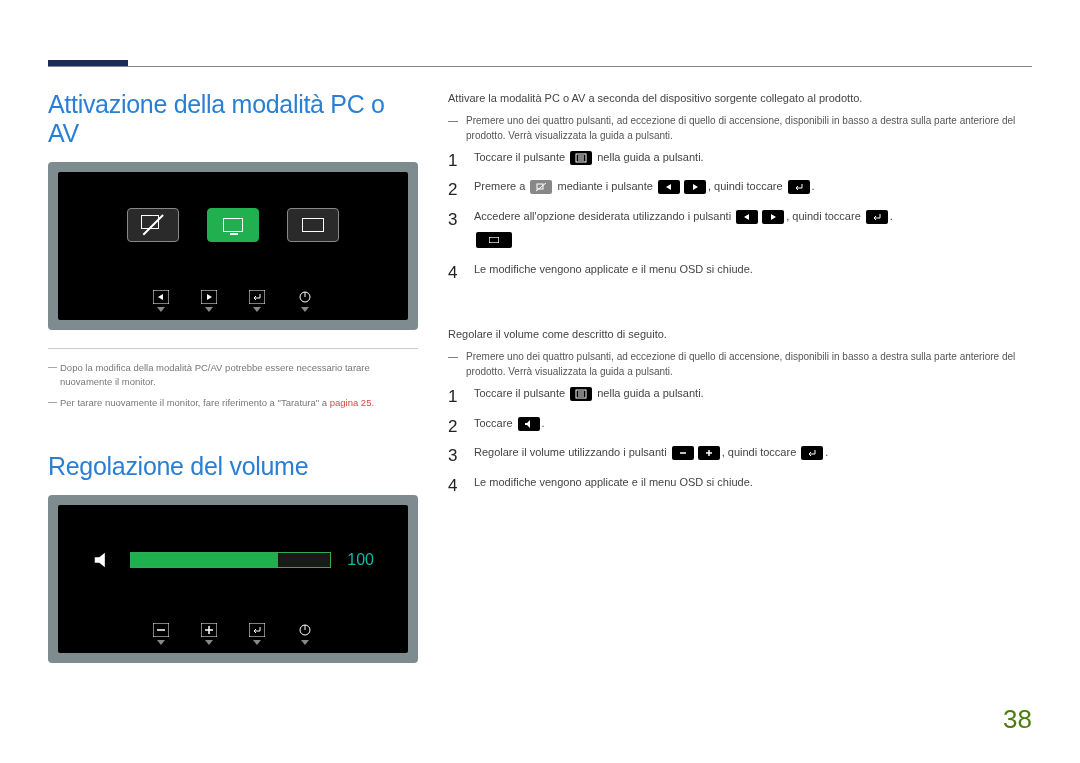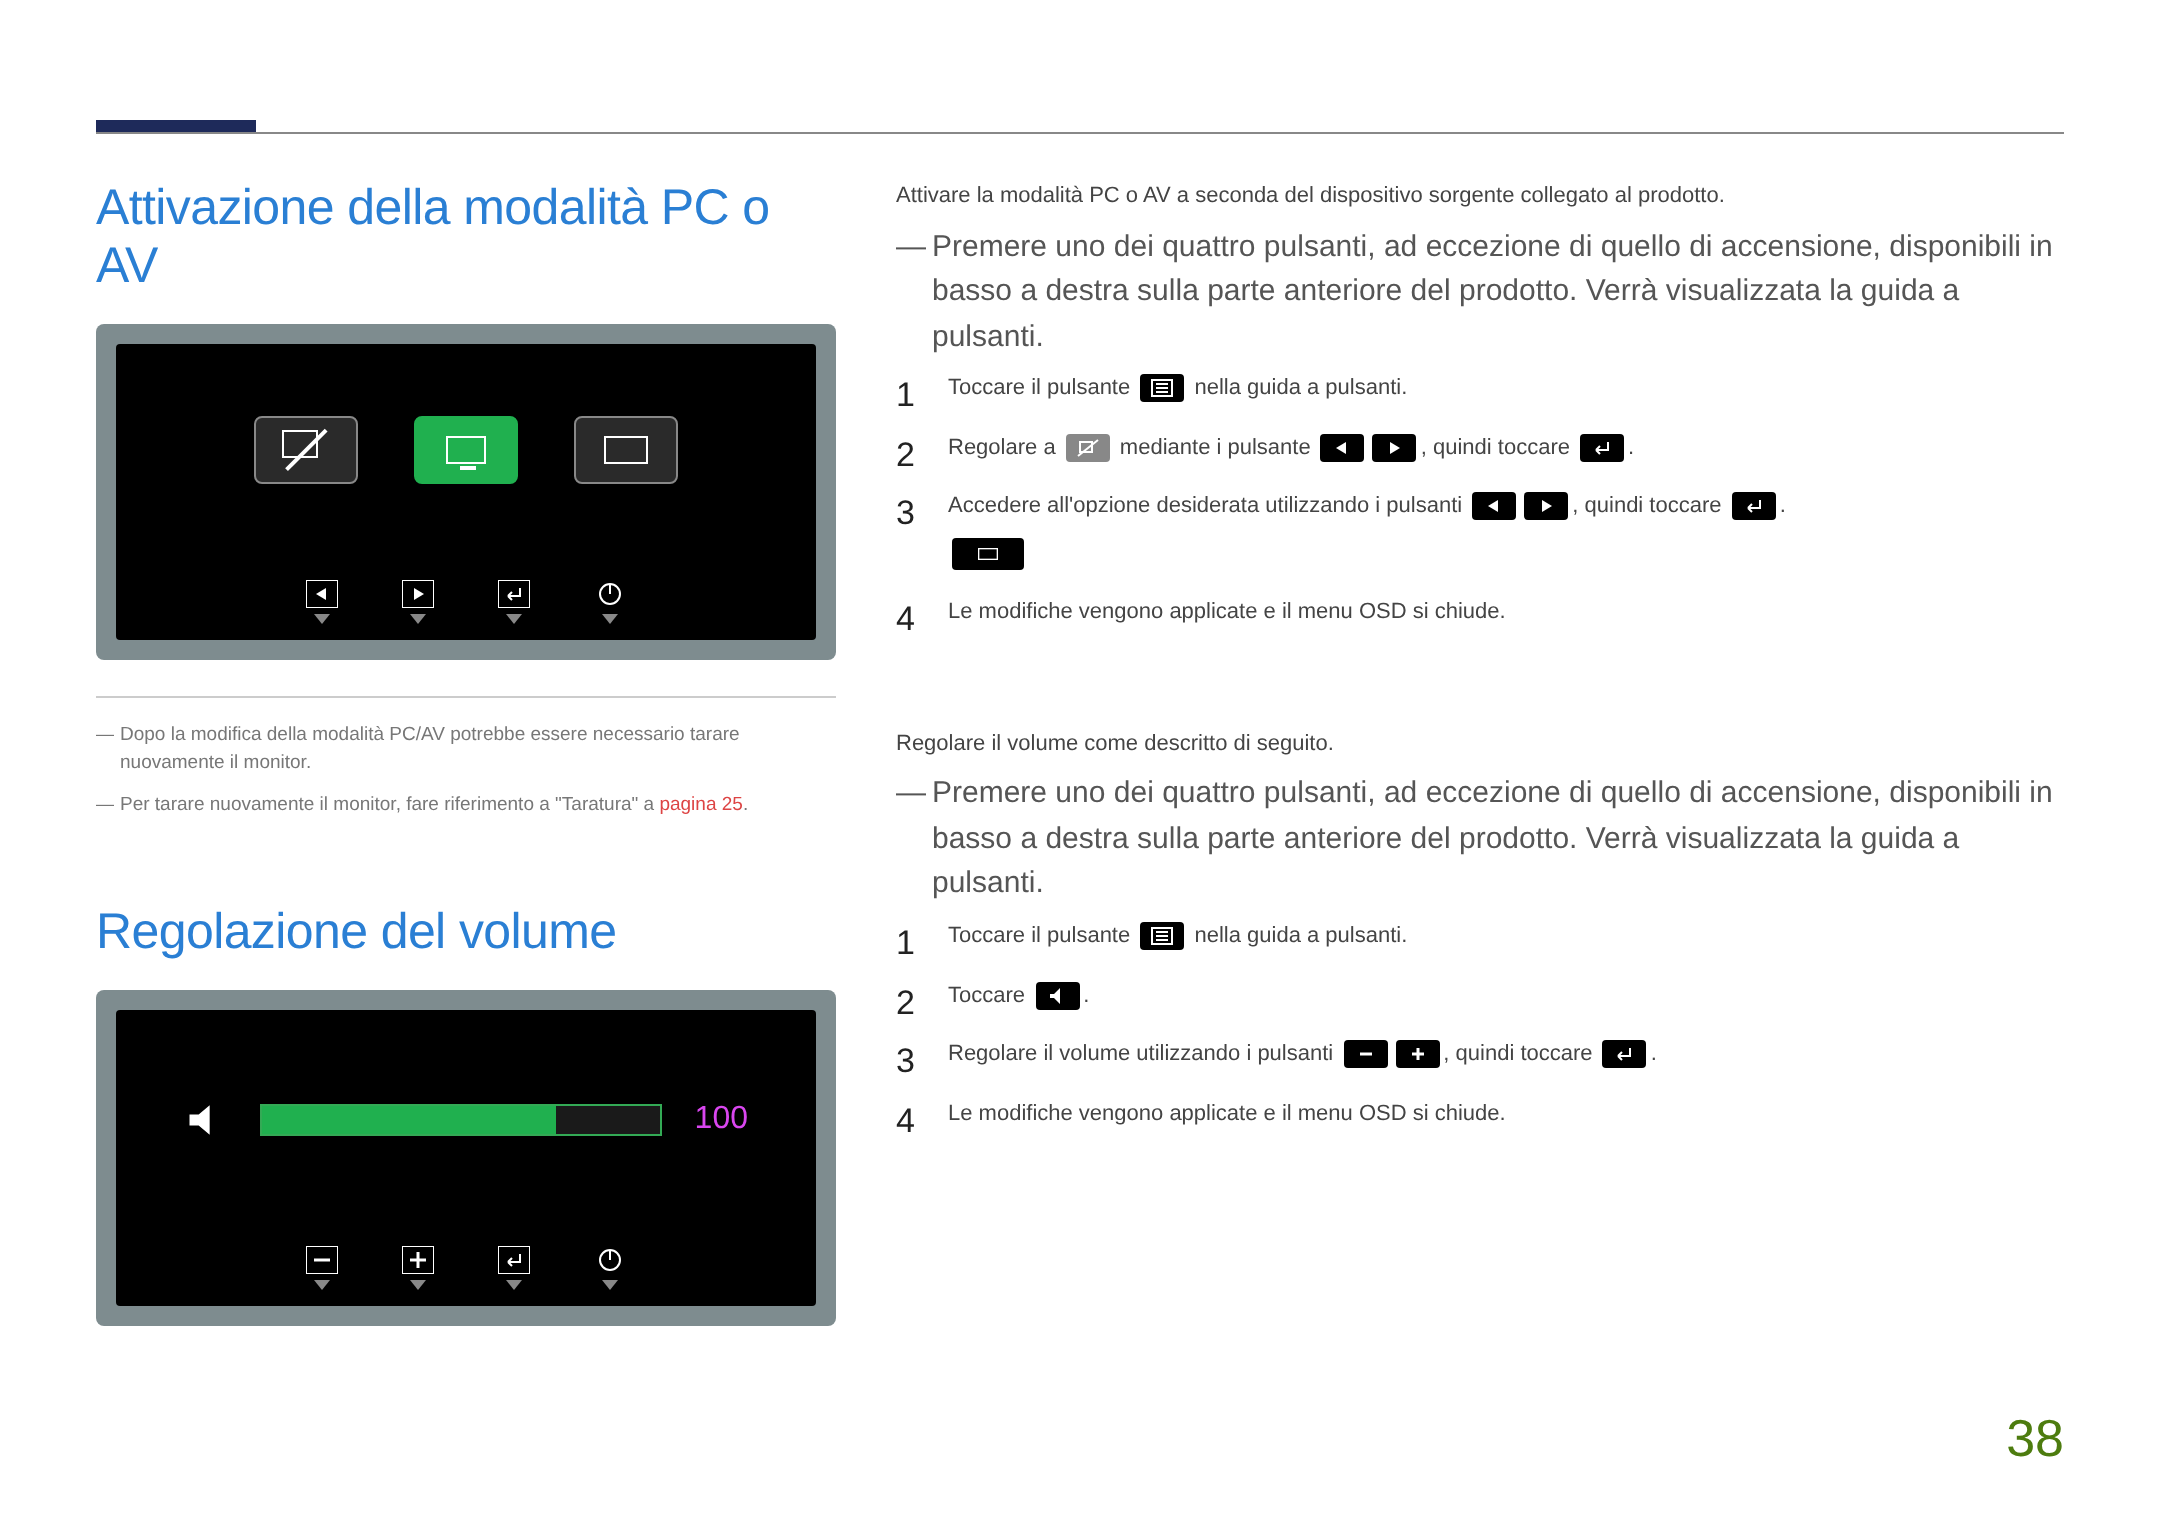--- a/index.html
+++ b/index.html
@@ -31,32 +31,32 @@
   .icon-pc-slash .mon { width:18px; height:14px; border:1.5px solid #fff; display:block; }
   .icon-pc-slash .slash { position:absolute; width:28px; height:1.5px; background:#fff; transform:rotate(-45deg); top:9px; left:-2px; }
   .icon-mon { width:20px; height:14px; border:1.5px solid #fff; display:inline-block; position:relative; }
   .icon-mon::after { content:""; position:absolute; bottom:-4px; left:6px; width:8px; height:2px; background:#fff; }
   .icon-tv { width:22px; height:14px; border:1.5px solid #fff; display:inline-block; }
   .btn-row { position:absolute; bottom:8px; left:0; right:0; display:flex; justify-content:center; gap:30px; }
   .btn-item { display:flex; flex-direction:column; align-items:center; gap:3px; color:#ccc; font-size:9px;}
   .btn-icon { width:18px; height:14px; display:flex; align-items:center; justify-content:center; color:#fff; }
   .tri-d { width:0; height:0; border-left:4px solid transparent; border-right:4px solid transparent; border-top:5px solid #888; }
   svg.glyph { width:16px; height:14px; }
-  .vol-row { position:absolute; top:44px; left:34px; right:34px; display:flex; align-items:center; gap:16px; color:#d946ef; }
+  .vol-row { position:absolute; top:44px; left:34px; right:34px; display:flex; align-items:center; gap:16px; color:#14b8a6; }
   .speaker-icon { width:22px; height:22px; }
   .vol-bar { flex:1; height:16px; border:1px solid #3a5; background:#1a1a1a; position:relative; }
   .vol-fill { position:absolute; left:0; top:0; bottom:0; width:74%; background:#20b04f; }
   .vol-num { font-size:16px; }
   hr.thin { border:none; border-top:1px solid #ccc; margin:10px 0 12px 0; }
   .footnote { font-size:9.5px; color:#777; line-height:1.5; padding-left:12px; position:relative; margin-bottom:6px;}
   .footnote::before { content:"―"; position:absolute; left:0; top:0; color:#777; font-size:9px;}
   .footnote a { color:#d44; text-decoration:none;text-align:right; }
   .rightcol p { margin-bottom:6px; }
   .intro { font-size:11px; color:#444; margin-bottom:4px; }
-  .dash-note { font-size:15px; color:#555; padding-left:18px; position:relative; margin-bottom:12px; line-height:1.5; }
+  .dash-note { font-size:10px; color:#555; padding-left:18px; position:relative; margin-bottom:12px; line-height:1.5; }
   .dash-note::before { content:"―"; position:absolute; left:0; top:0; }
   ol.steps { list-style:none; counter-reset:step; }
   ol.steps > li { counter-increment:step; position:relative; padding-left:26px; margin-bottom:12px; font-size:11px; line-height:1.6; }
   ol.steps > li::before { content:counter(step); position:absolute; left:0; top:-2px; font-size:17px; color:#222; font-weight:400; }
   .inline-icon { display:inline-flex; vertical-align:middle; width:22px; height:14px; background:#000; border-radius:2px; align-items:center; justify-content:center; margin:0 2px; }
   .inline-icon svg { width:12px; height:10px; }
   .inline-icon.wide { width:30px; }
   .inline-icon.gray { background:#888; }
   .sub-note { padding-left:0; margin-top:6px; font-size:11px; }
   .sub-note .inline-icon { width:36px; height:16px; }
@@ -202,21 +202,21 @@
         <span>Toccare il pulsante </span><span class="inline-icon">
             <svg viewBox="0 0 12 10">
               <rect x="1" y="1" width="10" height="8" fill="none" stroke="#fff"></rect>
               <line x1="3" y1="3" x2="9" y2="3" stroke="#fff"></line>
               <line x1="3" y1="5" x2="9" y2="5" stroke="#fff"></line>
               <line x1="3" y1="7" x2="9" y2="7" stroke="#fff"></line>
             </svg>
           </span><span> nella guida a pulsanti.</span>
       </li>
       <li>
-        <span>Regolare a </span><span class="inline-icon gray">
+        <span>Premere a </span><span class="inline-icon gray">
             <svg viewBox="0 0 12 10">
               <rect x="2" y="2" width="6" height="5" fill="none" stroke="#fff"></rect>
               <line x1="1" y1="9" x2="11" y2="1" stroke="#fff"></line>
             </svg>
           </span><span> mediante i pulsante </span><span class="inline-icon">
             <svg viewBox="0 0 12 10">
               <polygon points="3,5 8,2 8,8" fill="#fff"></polygon>
             </svg>
           </span><span class="inline-icon">
             <svg viewBox="0 0 12 10">

